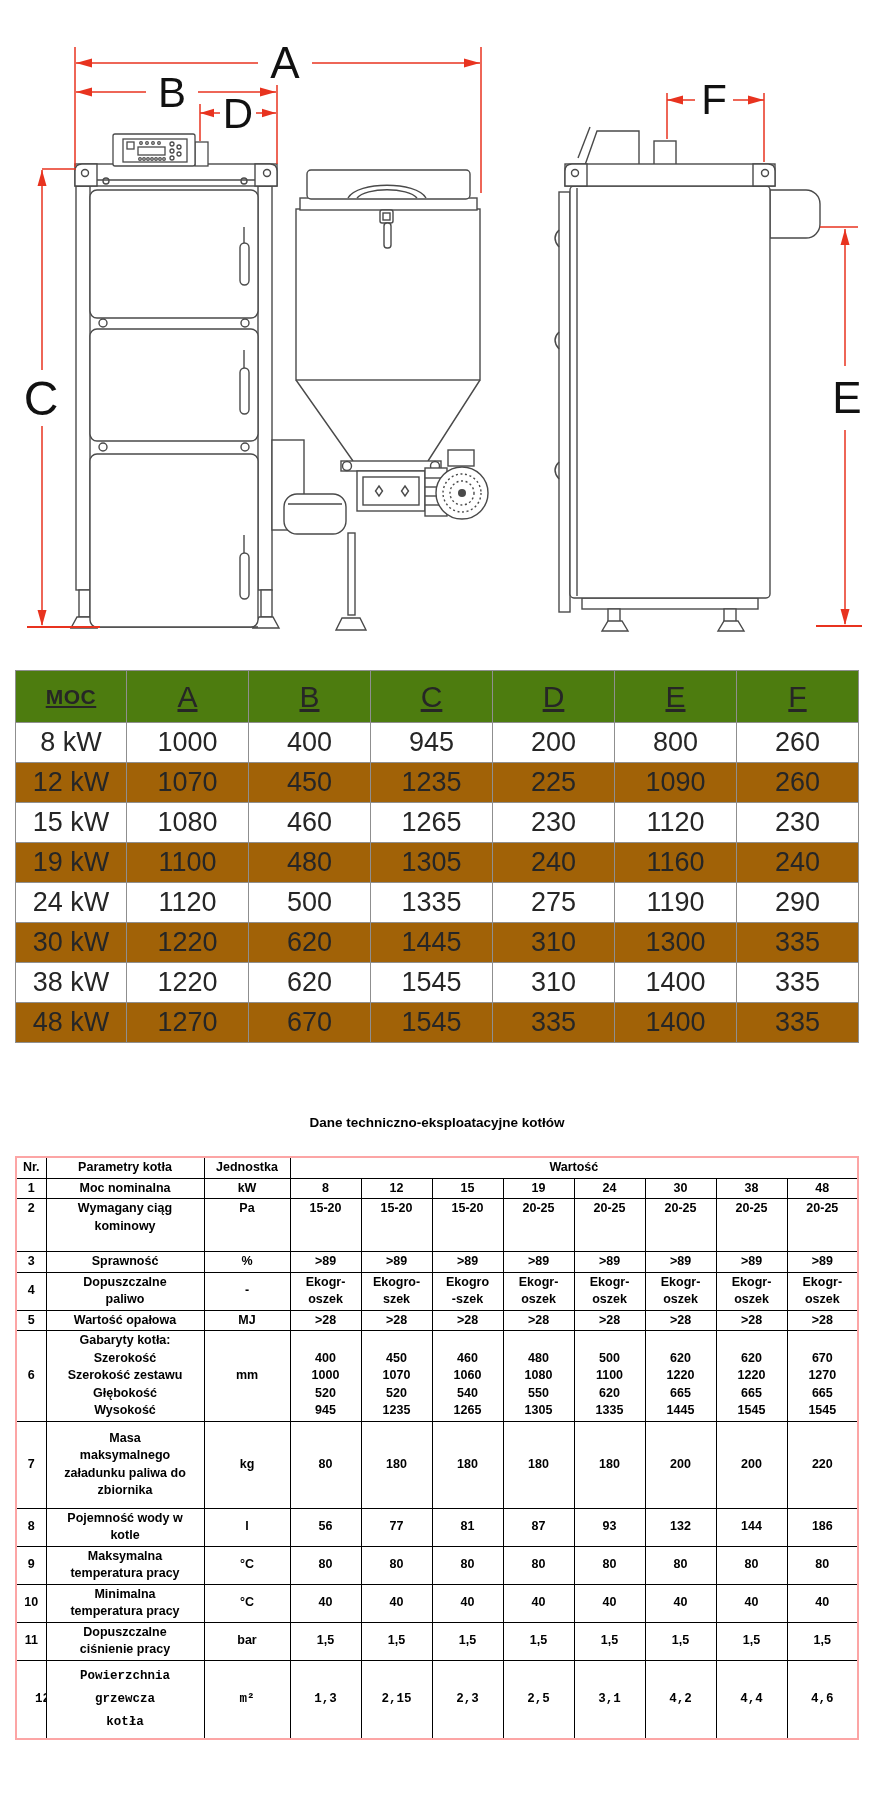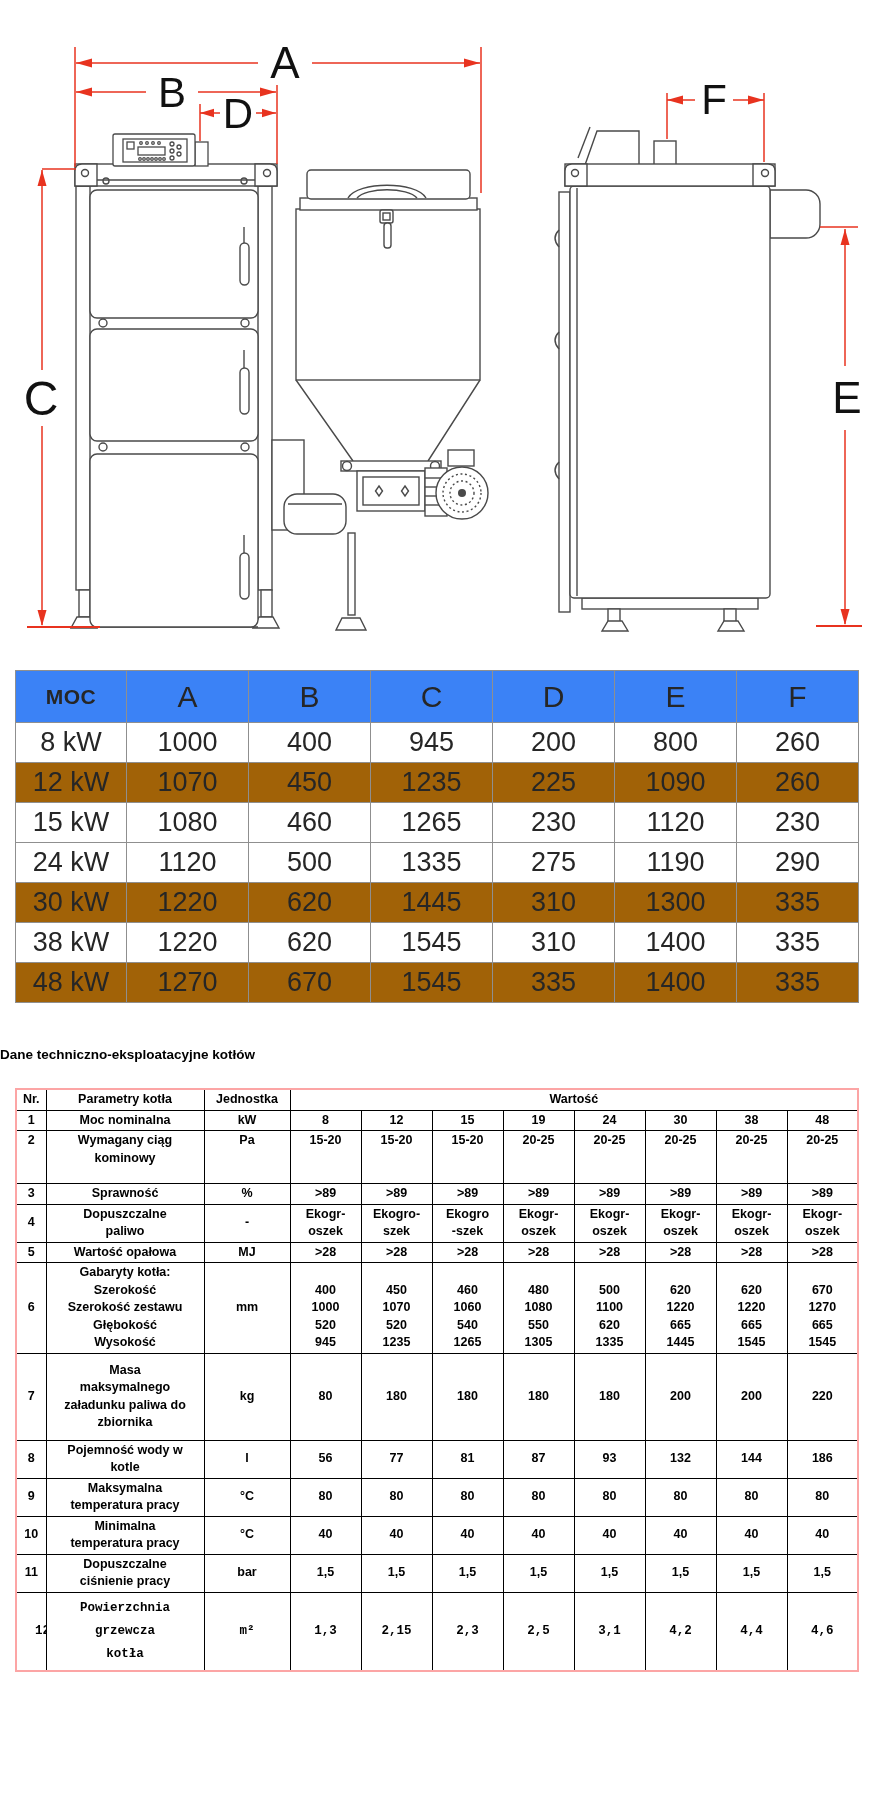--- a/index.html
+++ b/index.html
@@ -2,27 +2,27 @@
 <html><head>
 <meta charset="utf-8">
 <style>
   html,body{margin:0;padding:0;}
   body{width:874px;height:1800px;background:#ffffff;font-family:"Liberation Sans",sans-serif;overflow:hidden;}
   .diagram{display:block;}
 
   
   .t1{border-collapse:collapse;margin:10px 0 0 15px;table-layout:fixed;width:843px;}
   .t1 th,.t1 td{border:1px solid #8f8f8f;text-align:center;vertical-align:middle;color:#262626;overflow:hidden;}
-  .t1 thead th{height:49px;background:#3b82f6;font-size:30px;font-weight:400;}
+  .t1 thead th{height:49px;background:#4d7c0f;font-size:30px;font-weight:400;text-decoration:underline;}
   .t1 thead th:first-child{font-size:21px;font-weight:700;letter-spacing:.5px;}
   .t1 tbody td{height:37px;font-size:27px;font-weight:400;background:#ffffff;}
   .t1 tbody tr.stripe td{background:#a16207;}
 
   
-  .title{margin-top:44px;font-size:13.5px;font-weight:700;color:#000;}
+  .title{margin-top:72px;text-align:center;font-size:13.5px;font-weight:700;color:#000;}
 
   
   .t2{border-collapse:collapse;margin:26px 0 0 15px;table-layout:fixed;width:843px;border:2px solid #fca5a5;}
   .t2 th,.t2 td{border:1px solid #000;text-align:center;vertical-align:middle;
       font-size:12.5px;font-weight:700;line-height:1.4;padding:1px 2px;color:#000;overflow:hidden;}
   .t2 tbody tr:nth-child(2) td{vertical-align:top;padding-bottom:16px;}
   .t2 tbody tr:nth-child(7) td{padding:8px 2px;}
   .t2 tbody tr:nth-child(12) td{line-height:1.85;padding:4px 18px;font-family:Liberation Mono, monospace;}
 </style>
 </head>
@@ -249,20 +249,29 @@
       </tr>
       <tr>
         <td>15 kW</td>
         <td>1080</td>
         <td>460</td>
         <td>1265</td>
         <td>230</td>
         <td>1120</td>
         <td>230</td>
       </tr>
+      <tr class="stripe">
+        <td>19 kW</td>
+        <td>1100</td>
+        <td>480</td>
+        <td>1305</td>
+        <td>240</td>
+        <td>1160</td>
+        <td>240</td>
+      </tr>
       <tr>
         <td>24 kW</td>
         <td>1120</td>
         <td>500</td>
         <td>1335</td>
         <td>275</td>
         <td>1190</td>
         <td>290</td>
       </tr>
       <tr class="stripe">

